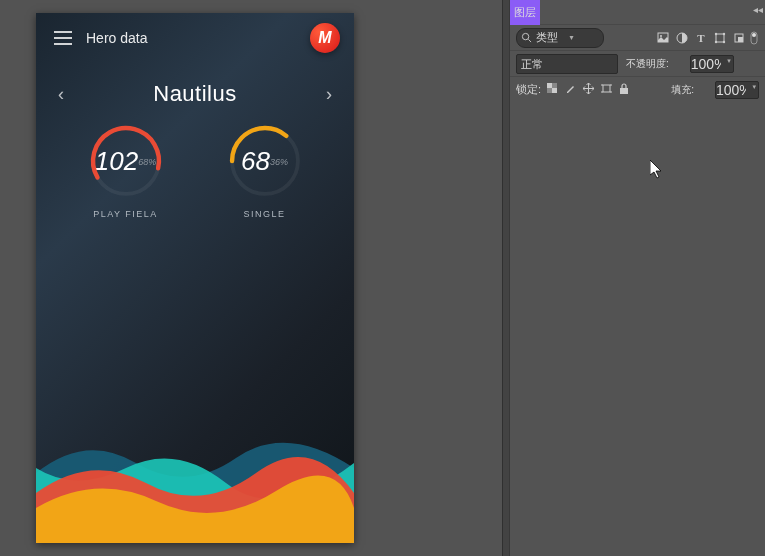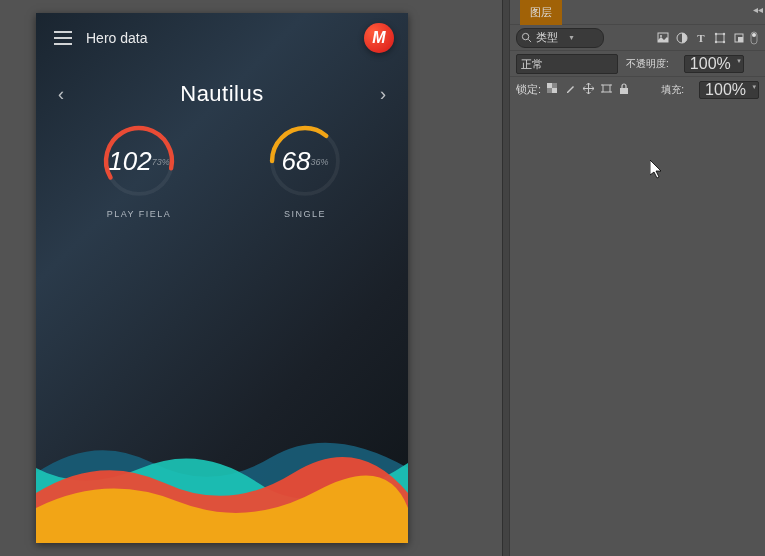--- a/index.html
+++ b/index.html
@@ -9,21 +9,21 @@
       background: #535353;
       font-family: -apple-system, "Segoe UI", sans-serif;
       position: relative;
       overflow: hidden;
     }
     
     .canvas {
       position: absolute;
       left: 36px;
       top: 13px;
-      width: 372px;
+      width: 318px;
       height: 530px;
       background: linear-gradient(135deg, #1a2530 0%, #2a3a4a 30%, #1a2028 70%, #0f1418 100%);
       box-shadow: 0 2px 8px rgba(0,0,0,0.5);
       overflow: hidden;
     }
     .mock-header {
       position: relative;
       display: flex;
       align-items: center;
       padding: 14px 18px;
@@ -64,21 +64,21 @@
     .panel {
       position: absolute;
       right: 0; top: 0;
       width: 256px; height: 556px;
       background: #535353;
       border-left: 1px solid #383838;
       color: #dcdcdc;
       font-size: 11px;
     }
     .panel-tabs { height: 24px; display: flex; align-items: center; }
-    .panel-tab { padding: 5px 10px; background: #a16207; margin-left: 10px; }
+    .panel-tab { padding: 5px 4px; background: #8b5cf6; }
     .panel-row { display: flex; align-items: center; padding: 3px 6px; border-top: 1px solid #484848; height: 26px; }
     .search-combo {
       display: flex; align-items: center;
       background: #3a3a3a; border: 1px solid #2a2a2a;
       height: 20px; border-radius: 9px; padding: 0 4px;
       width: 88px;
     }
     .search-combo svg { flex-shrink: 0; }
     .search-combo span { margin: 0 4px; flex: 1; }
     .mini-icons { display: flex; gap: 1px; margin-left: auto; }
@@ -87,22 +87,22 @@
       color: #ccc; font-size: 11px; cursor: pointer;
     }
     .blend-select {
       background: #3a3a3a; border: 1px solid #2a2a2a; color: #ddd;
       height: 20px; width: 102px; font-size: 11px; padding: 0 4px;
       border-radius: 2px; -webkit-appearance: none; appearance: none;
     }
     .prop-label { margin-left: 8px; font-size: 10px; }
     .pct-input {
       background: #3a3a3a; border: 1px solid #2a2a2a; color: #ddd;
-      width: 60px; height: 18px; font-size: 16px; text-align: right; padding-right: 12px;
-      border-radius: 2px; margin-left: 15px; position: relative;
+      width: 44px; height: 18px; font-size: 14px; text-align: right; padding-right: 12px;
+      border-radius: 2px; margin-left: 21px; position: relative;
     }
     .pct-wrap { position: relative; display: inline-block; }
     .pct-wrap::after {
       content: '▾'; position: absolute; right: 3px; top: 2px; font-size: 7px; color: #aaa; pointer-events: none;
     }
     .lock-icons { display: flex; gap: 4px; align-items: center; margin-left: 4px; }
     .lock-icons span { width: 14px; text-align: center; color: #bbb; cursor: pointer; }
     .layers-list { border-top: 1px solid #404040; }
     .layer-row {
       display: flex; align-items: center; height: 64px;
@@ -168,21 +168,21 @@
     <div class="arrow">›</div>
   </div>
   <div class="small-stats">
     <div class="small-stat">
       <div class="small-ring">
         <svg viewBox="0 0 60 60">
           <circle cx="30" cy="30" r="26" fill="none" stroke="rgba(255,255,255,0.06)" stroke-width="3"></circle>
           <circle cx="30" cy="30" r="26" fill="none" stroke="#e94b35" stroke-width="3.5" stroke-linecap="round" stroke-dasharray="101 163" transform="rotate(150 30 30)"></circle>
         </svg>
         <div class="sm-val">102</div>
-        <div class="sm-pct">73%</div>
+        <div class="sm-pct">68%</div>
       </div>
       <div class="sm-label">PLAY FIELA</div>
     </div>
     <div class="small-stat">
       <div class="small-ring">
         <svg viewBox="0 0 60 60">
           <circle cx="30" cy="30" r="26" fill="none" stroke="rgba(255,255,255,0.06)" stroke-width="3"></circle>
           <circle cx="30" cy="30" r="26" fill="none" stroke="#f2a516" stroke-width="3.5" stroke-linecap="round" stroke-dasharray="59 163" transform="rotate(180 30 30)"></circle>
         </svg>
         <div class="sm-val">68</div>

